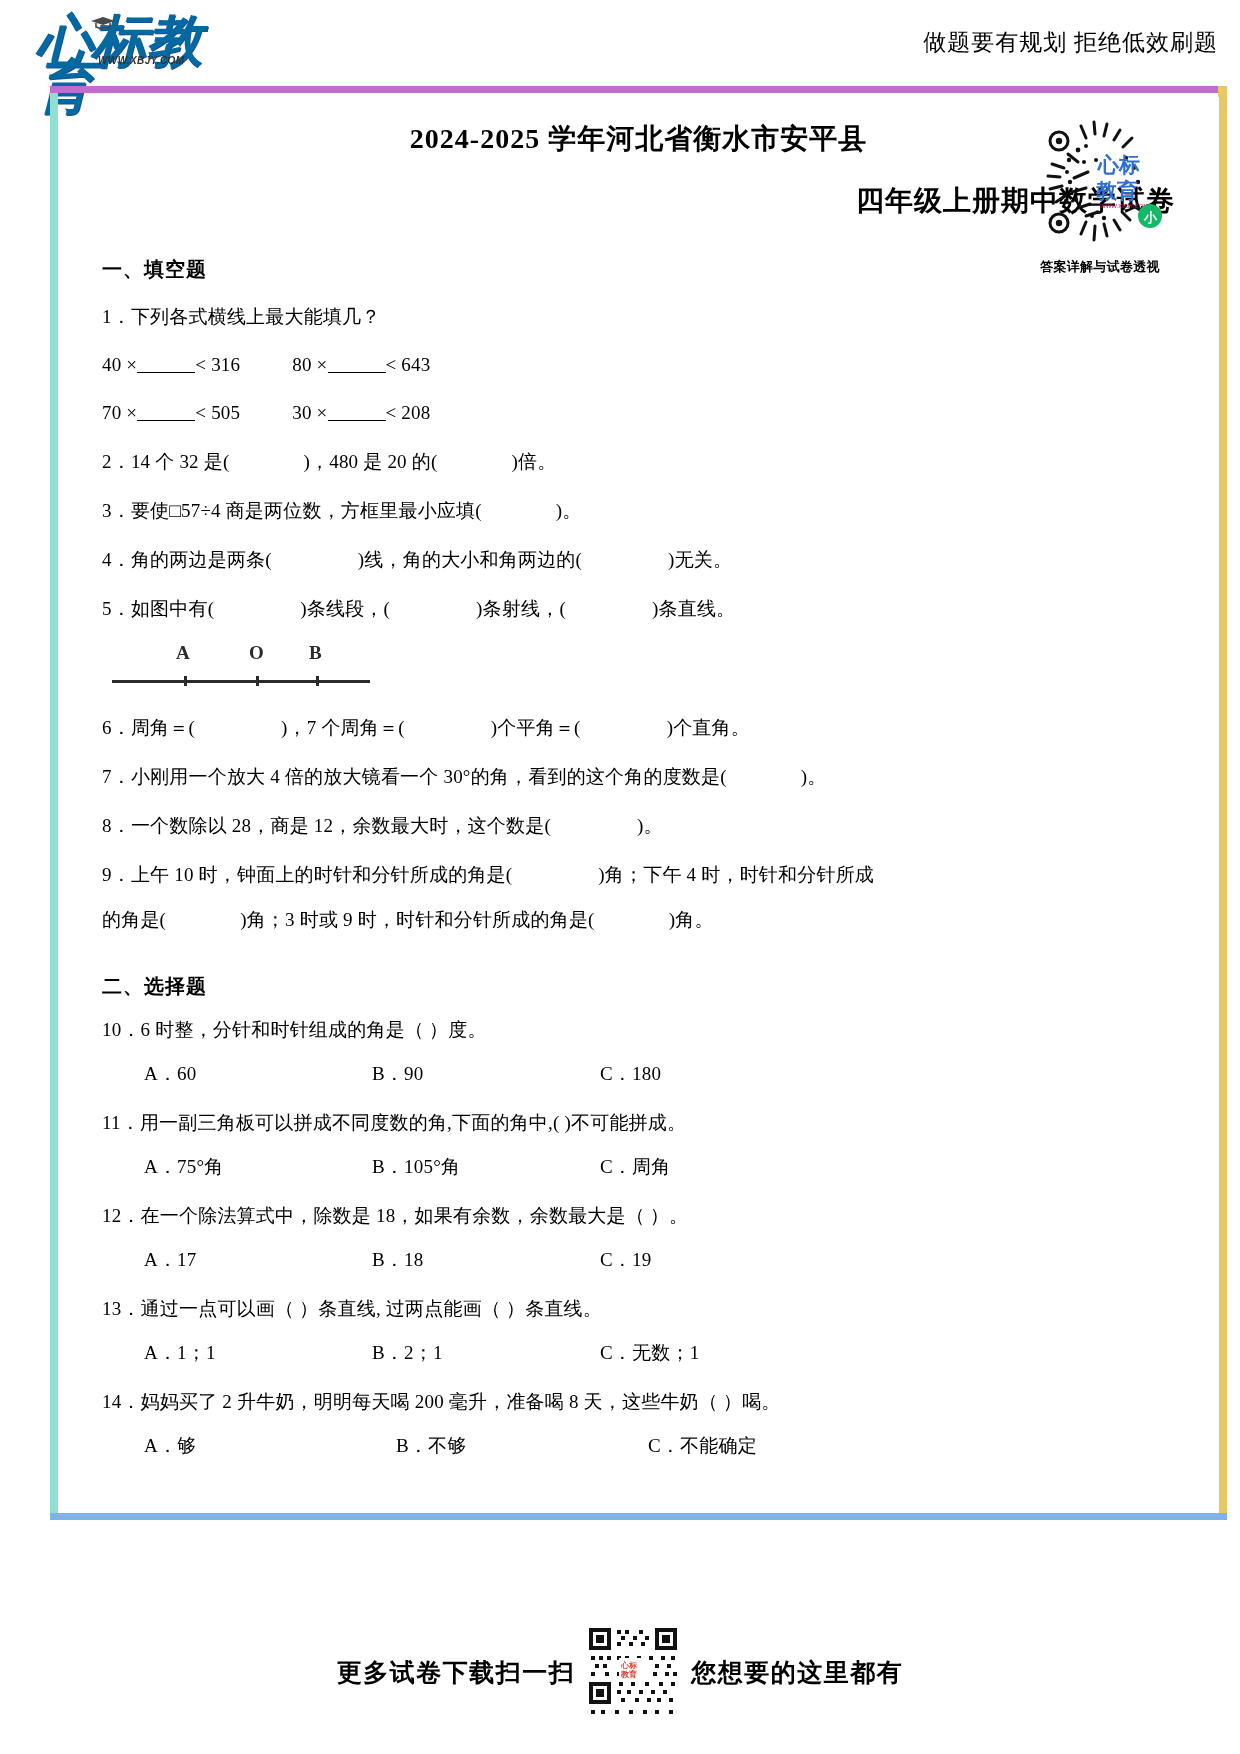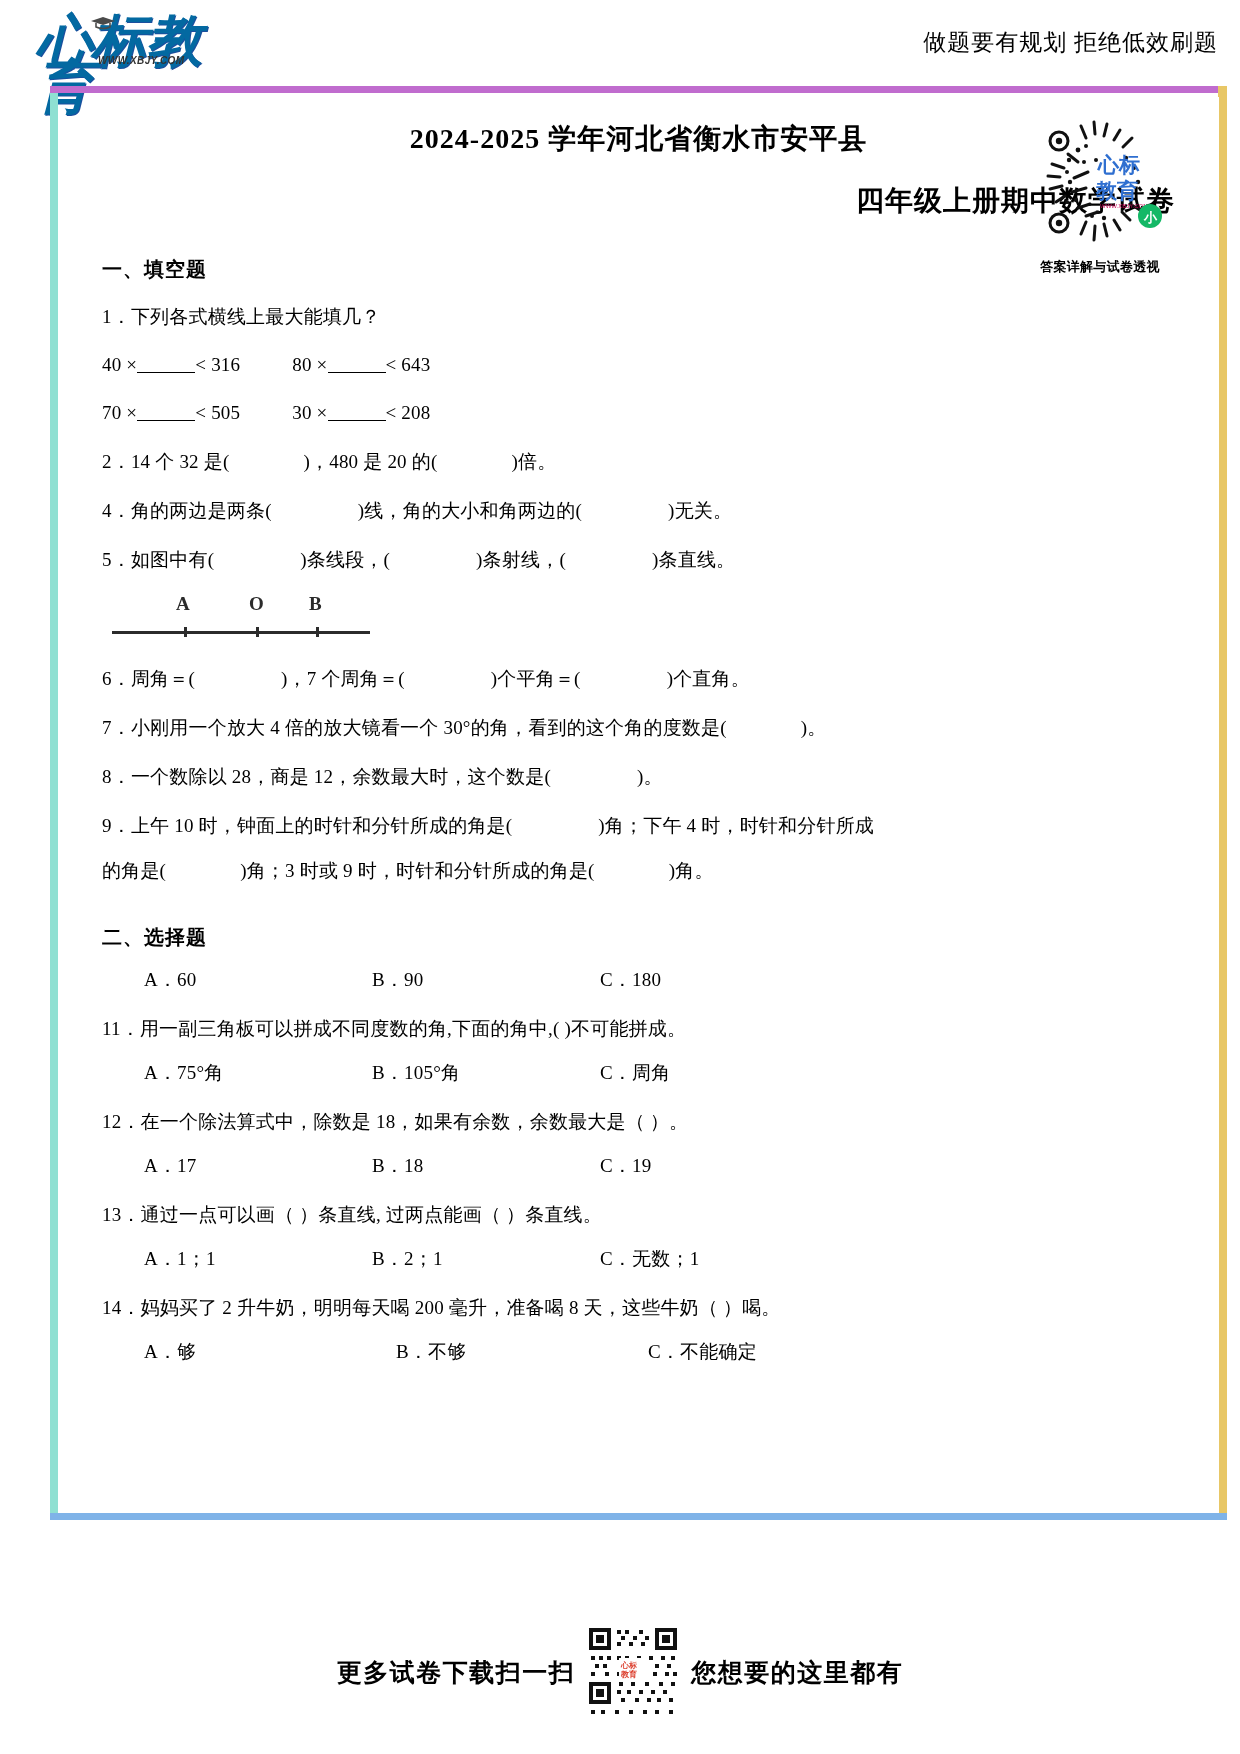--- a/index.html
+++ b/index.html
@@ -338,20 +338,23 @@
   </div>
 
   <div class="sub-line">
     <span class="expr"><span>70 ×</span><span class="ul-blank"></span><span>&lt; 505</span></span><span class="expr"><span>30 ×</span><span class="ul-blank"></span><span>&lt; 208</span></span>
   </div>
 
   <div class="q">
     <span>2．</span><span>14 个 32 是(</span><span class="paren-gap"></span><span>)，480 是 20 的(</span><span class="paren-gap"></span><span>)倍。</span>
   </div>
 
+  <div class="q">
+    <span>3．</span><span>要使□57÷4 商是两位数，方框里最小应填(</span><span class="paren-gap"></span><span>)。</span>
+  </div>
 
   <div class="q">
     <span>4．</span><span>角的两边是两条(</span><span class="paren-gap lg"></span><span>)线，角的大小和角两边的(</span><span class="paren-gap lg"></span><span>)无关。</span>
   </div>
 
   <div class="q">
     <span>5．</span><span>如图中有(</span><span class="paren-gap lg"></span><span>)条线段，(</span><span class="paren-gap lg"></span><span>)条射线，(</span><span class="paren-gap lg"></span><span>)条直线。</span>
   </div>
 
   <div class="line-figure">
@@ -378,20 +381,23 @@
 
   <div class="q">
     <span>9．</span><span>上午 10 时，钟面上的时针和分针所成的角是(</span><span class="paren-gap lg"></span><span>)角；下午 4 时，时针和分针所成</span>
   </div>
   <div class="q tight">
     <span>的角是(</span><span class="paren-gap"></span><span>)角；3 时或 9 时，时针和分针所成的角是(</span><span class="paren-gap"></span><span>)角。</span>
   </div>
 
   <div class="section-head">二、选择题</div>
 
+  <div class="q tight">
+    <span>10．</span><span>6 时整，分针和时针组成的角是（  ）度。</span>
+  </div>
   <div class="choices">
     <div class="opt">A．60</div>
     <div class="opt">B．90</div>
     <div class="opt">C．180</div>
   </div>
 
   <div class="q">
     <span>11．</span><span>用一副三角板可以拼成不同度数的角,下面的角中,(    )不可能拼成。</span>
   </div>
   <div class="choices">

